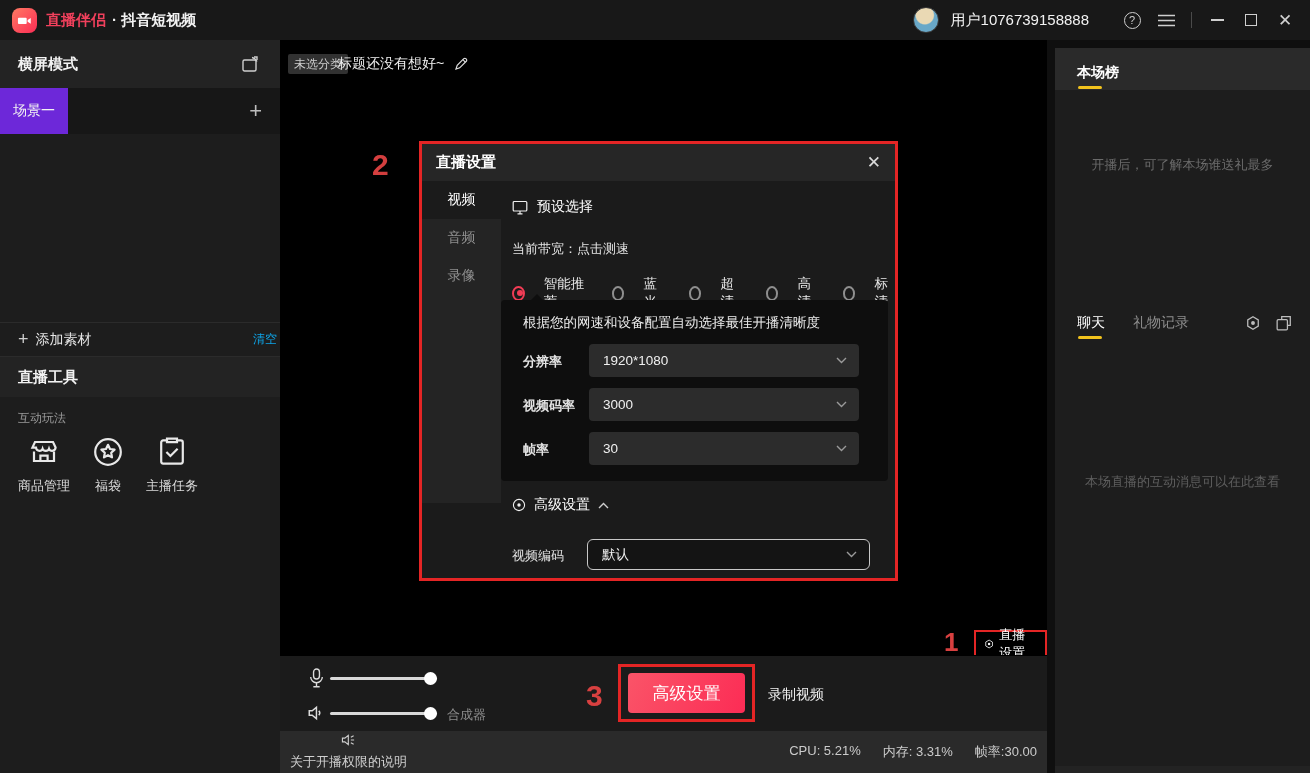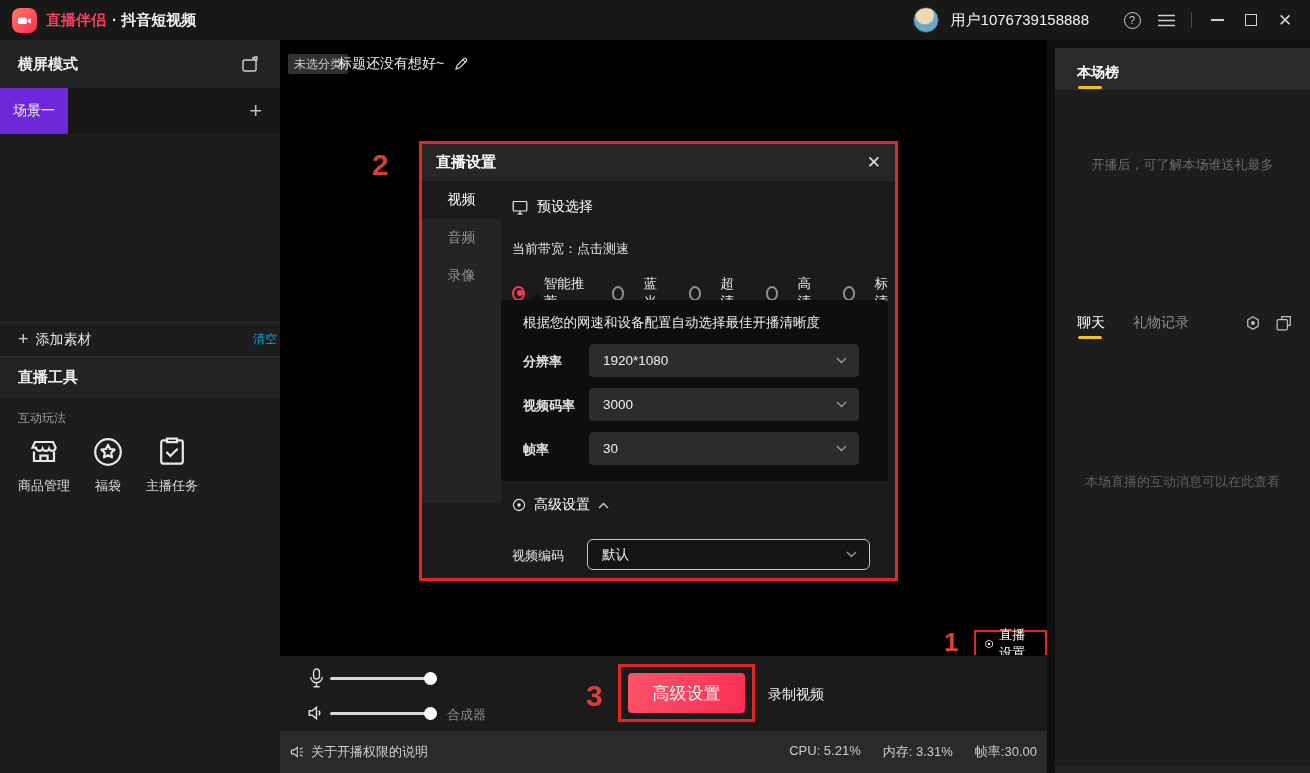--- a/index.html
+++ b/index.html
@@ -99,21 +99,21 @@
   .slider-knob { position:absolute; top:-5.5px; width:13px; height:13px; background:#fff; border-radius:50%; }
   .mixer-label { left:167px; top:50px; font-size:13px; color:#8d8d8d; }
   .start-box { left:338px; top:8px; width:137px; height:58px; border:3px solid #e42525;
                display:flex; align-items:center; justify-content:center; }
   .start-btn { width:117px; height:40px; border-radius:4px; background:linear-gradient(115deg,#fa5468,#fc2c55);
                display:flex; align-items:center; justify-content:center; font-size:17px; color:#fff; }
   .record-btn { left:488px; top:30px; font-size:14px; color:#f0f0f0; }
 
   
   #statusbar { left:280px; top:731px; width:767px; height:42px; background:#2a2a2a; display:flex; align-items:center; }
-  .perm-note { display:flex; align-items:center; gap:6px; margin-left:10px; font-size:13px; color:#d0d0d0; }
+  .perm-note { display:flex; align-items:center; gap:6px; margin-left:10px; font-size:13px; color:#d0d0d0;flex-direction:column; }
   .sys-stats { margin-left:auto; margin-right:10px; display:flex; gap:22px; font-size:13px; color:#cbcbcb; }
 
   
   #rightpanel { left:1055px; top:40px; width:255px; height:733px; }
   .rank-panel { left:0; top:8px; width:255px; height:253px; background:#1d1d1d; }
   .rank-header { left:0; top:0; width:255px; height:42px; background:#2a2a2a; display:flex; align-items:flex-end; }
   .rank-tab { margin:0 0 8px 22px; position:relative; font-size:14px; font-weight:bold; color:#fff; }
   .yellow-u { position:absolute; left:1px; bottom:-7px; width:24px; height:3px; background:#f2c31d; border-radius:2px; }
   .rank-empty { left:0; top:108px; width:255px; text-align:center; font-size:13px; color:#6b6b6b; }
   .chat-panel { left:0; top:261px; width:255px; height:472px; background:#1d1d1d; }

